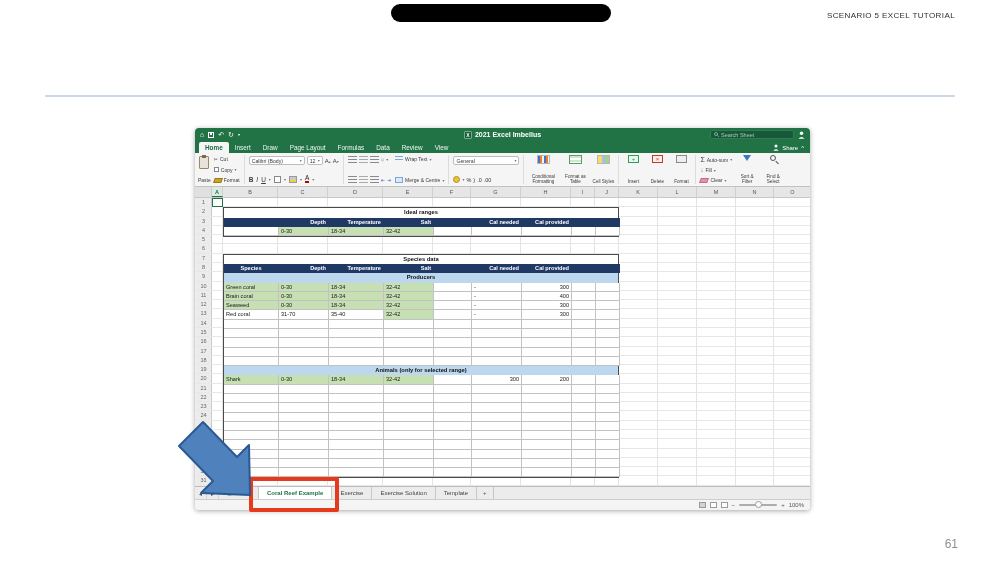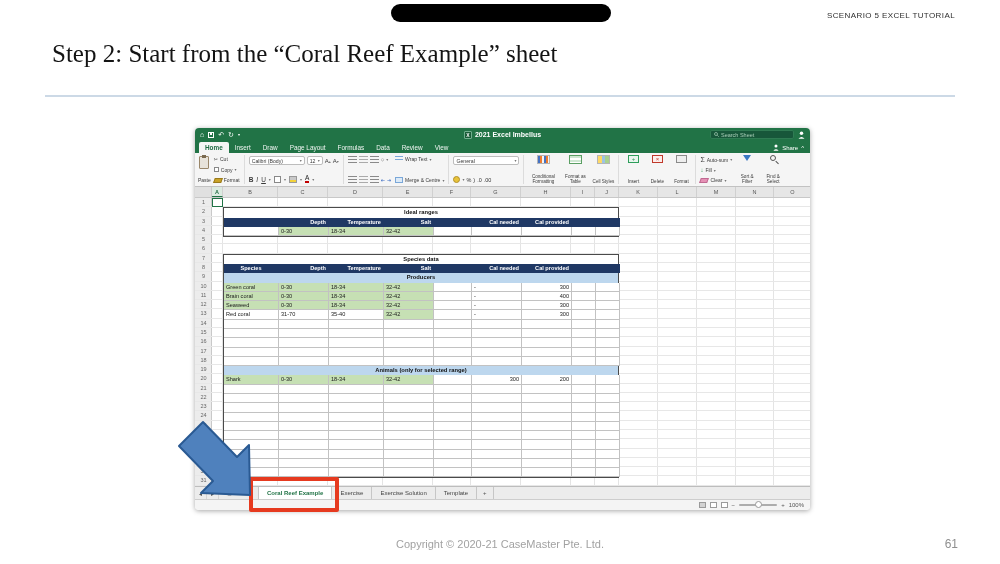--- a/index.html
+++ b/index.html
@@ -109,21 +109,20 @@
   
   .redbox { position:absolute; left:249px; top:477px; width:90px; height:35px; border:4px solid #e63a1f; border-radius:2px; z-index:20; }
   .arrow { position:absolute; left:170px; top:415px; z-index:21; }
 </style>
 </head>
 <body>
 
 <div class="slide">
   <div class="eyebrow">SCENARIO 5 EXCEL TUTORIAL</div>
   <div class="pill"></div>
-  <div class="stitle">Step 2: Start from the “Coral Reef Example” sheet</div>
   <div class="divider"></div>
 
   <div class="excel">
 
     <div class="tbar">
       <div class="tb-icons">
         <span>⌂</span>
         <span class="saveic"></span>
         <span>↶</span>
         <span>↻</span>
@@ -759,15 +758,14 @@
       <span>+</span>
       <span>100%</span>
     </div>
   </div>
 
   <svg class="arrow" width="90" height="90" viewBox="0 0 90 90">
     <polygon points="80,80 79,30 67,42 33,7 9,31 43,66 31,78" fill="#4f81bd" stroke="#2a5a93" stroke-width="2" stroke-linejoin="round"></polygon>
   </svg>
   <div class="redbox"></div>
 
-  <div class="footer-copy">Copyright © 2020-21 CaseMaster Pte. Ltd.</div>
   <div class="pagenum">61</div>
 </div>
 
 </body></html>

